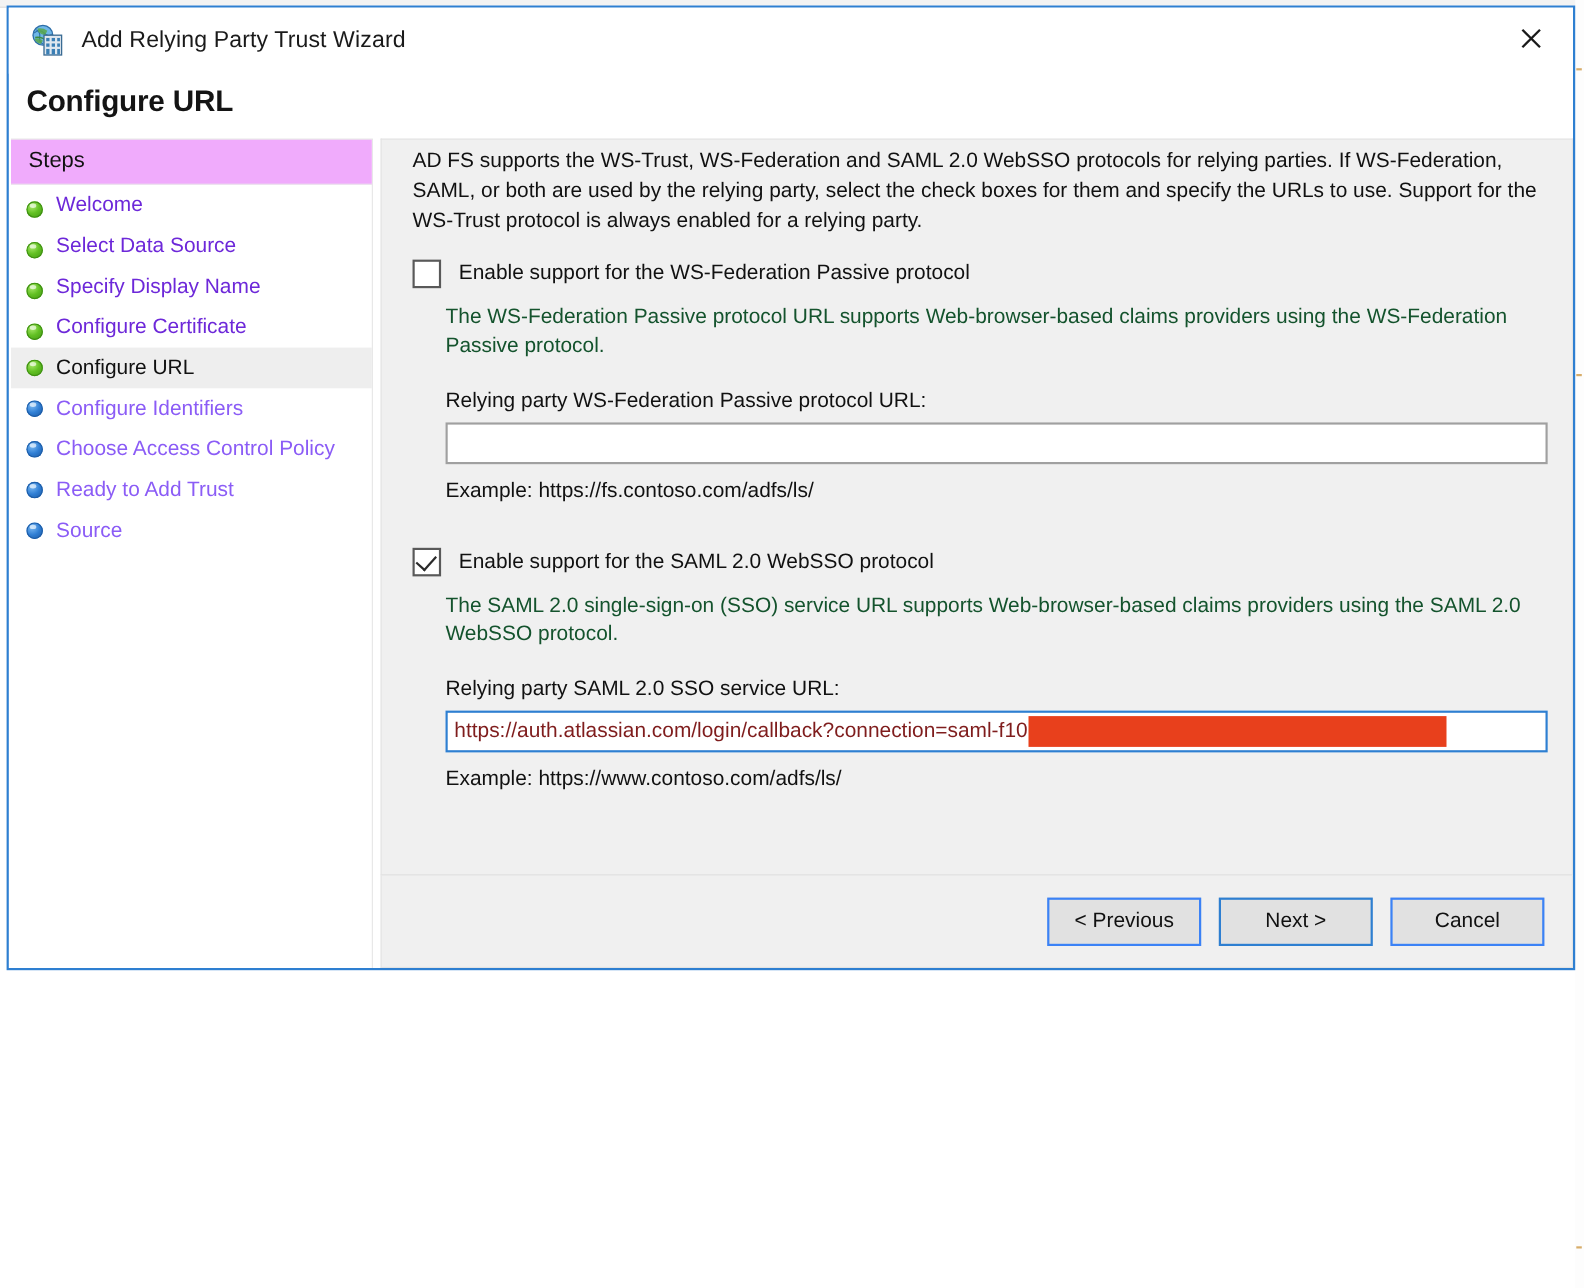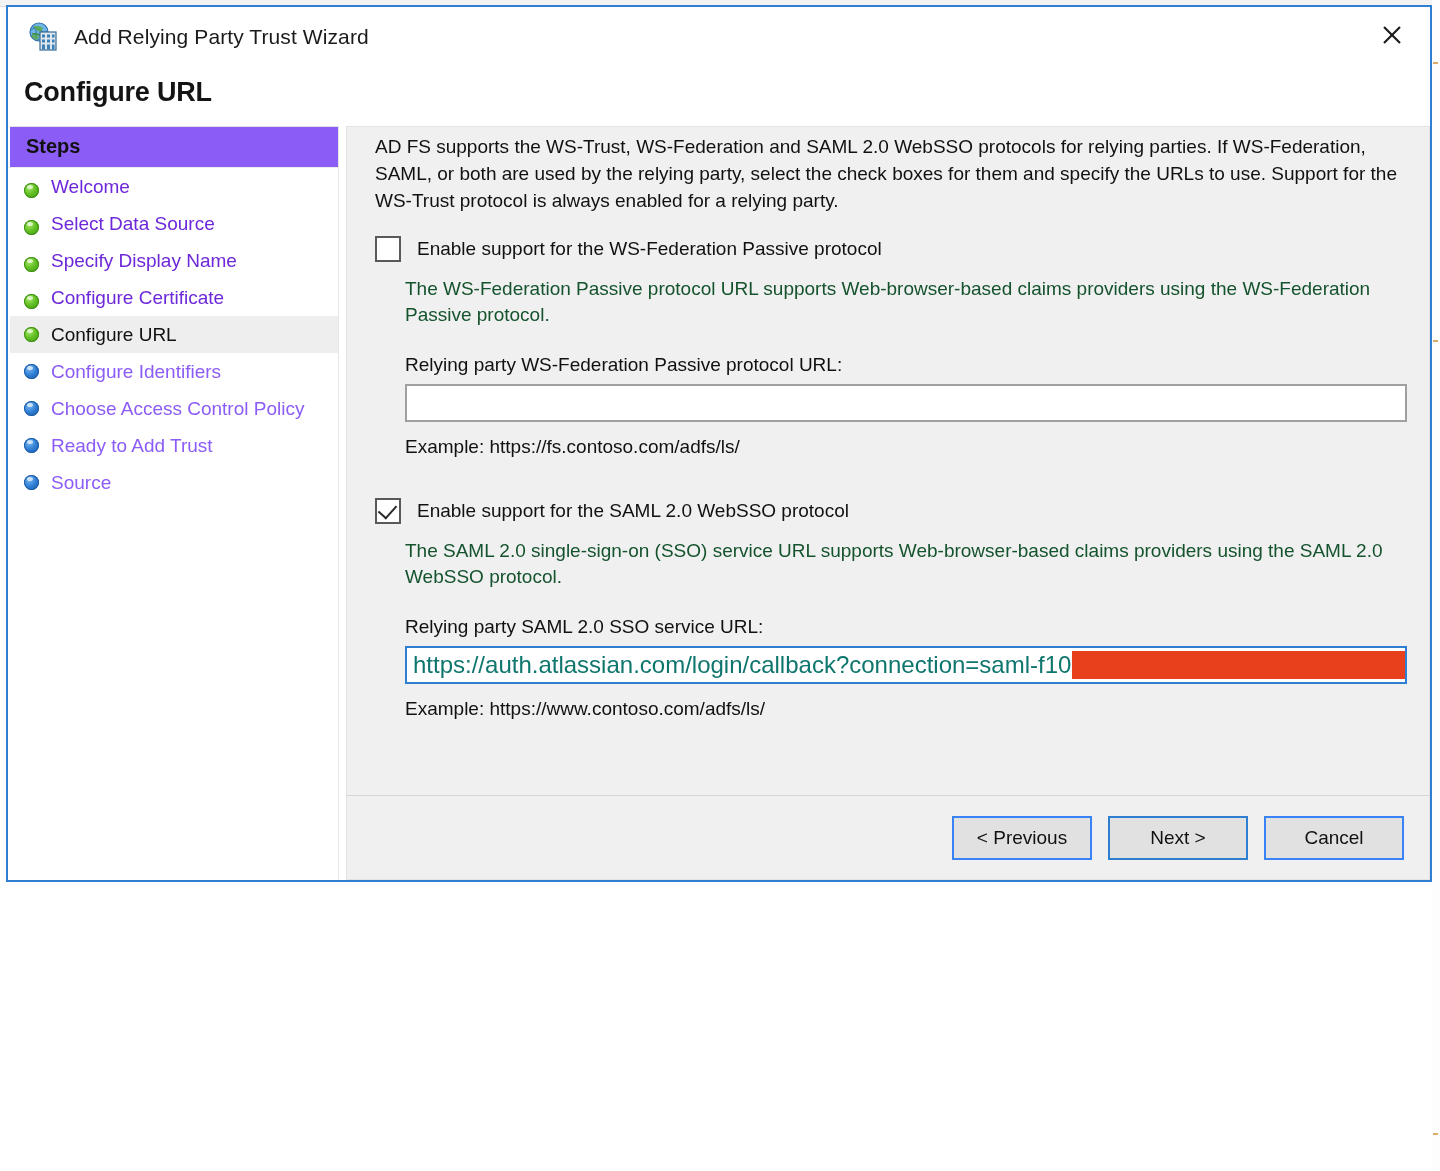--- a/index.html
+++ b/index.html
@@ -108,23 +108,23 @@
   
   .sidebar {
     flex: 0 0 329px;
     width: 329px;
     background: #ffffff;
     border-top: 1px solid #e2e2e2;
     border-right: 1px solid #e6e6e6;
     box-sizing: border-box;
   }
   .steps-header {
-    background: #8b5cf6;
+    background: #f0abfc;
     font-size: 20px;
-    font-weight: bold;
+    font-weight: normal;
     color: #111111;
     padding: 8px 0 9px 16px;
     border-bottom: 1px solid #ececec;
   }
   .step {
     display: flex;
     align-items: flex-start;
     padding: 7px 8px 7px 14px;
     font-size: 19px;
     line-height: 23px;
@@ -232,22 +232,22 @@
     color: #111111;
     margin: 26px 0 8px 0;
   }
   .text-input {
     height: 38px;
     background: #ffffff;
     box-sizing: border-box;
     display: flex;
     align-items: center;
     padding: 0 6px;
-    font-size: 24px;
-    color: #0f766e;
+    font-size: 19px;
+    color: #7f1d1d;
     width: 1018px;
     max-width: 100%;
     position: relative;
     overflow: hidden;
     cursor: text;
   }
   .text-input.plain  { border: 2px solid #a0a0a0; }
   .text-input.focused{ border: 2px solid #2e7fd1; }
   .text-input .val { white-space: nowrap; }
   .redaction {

